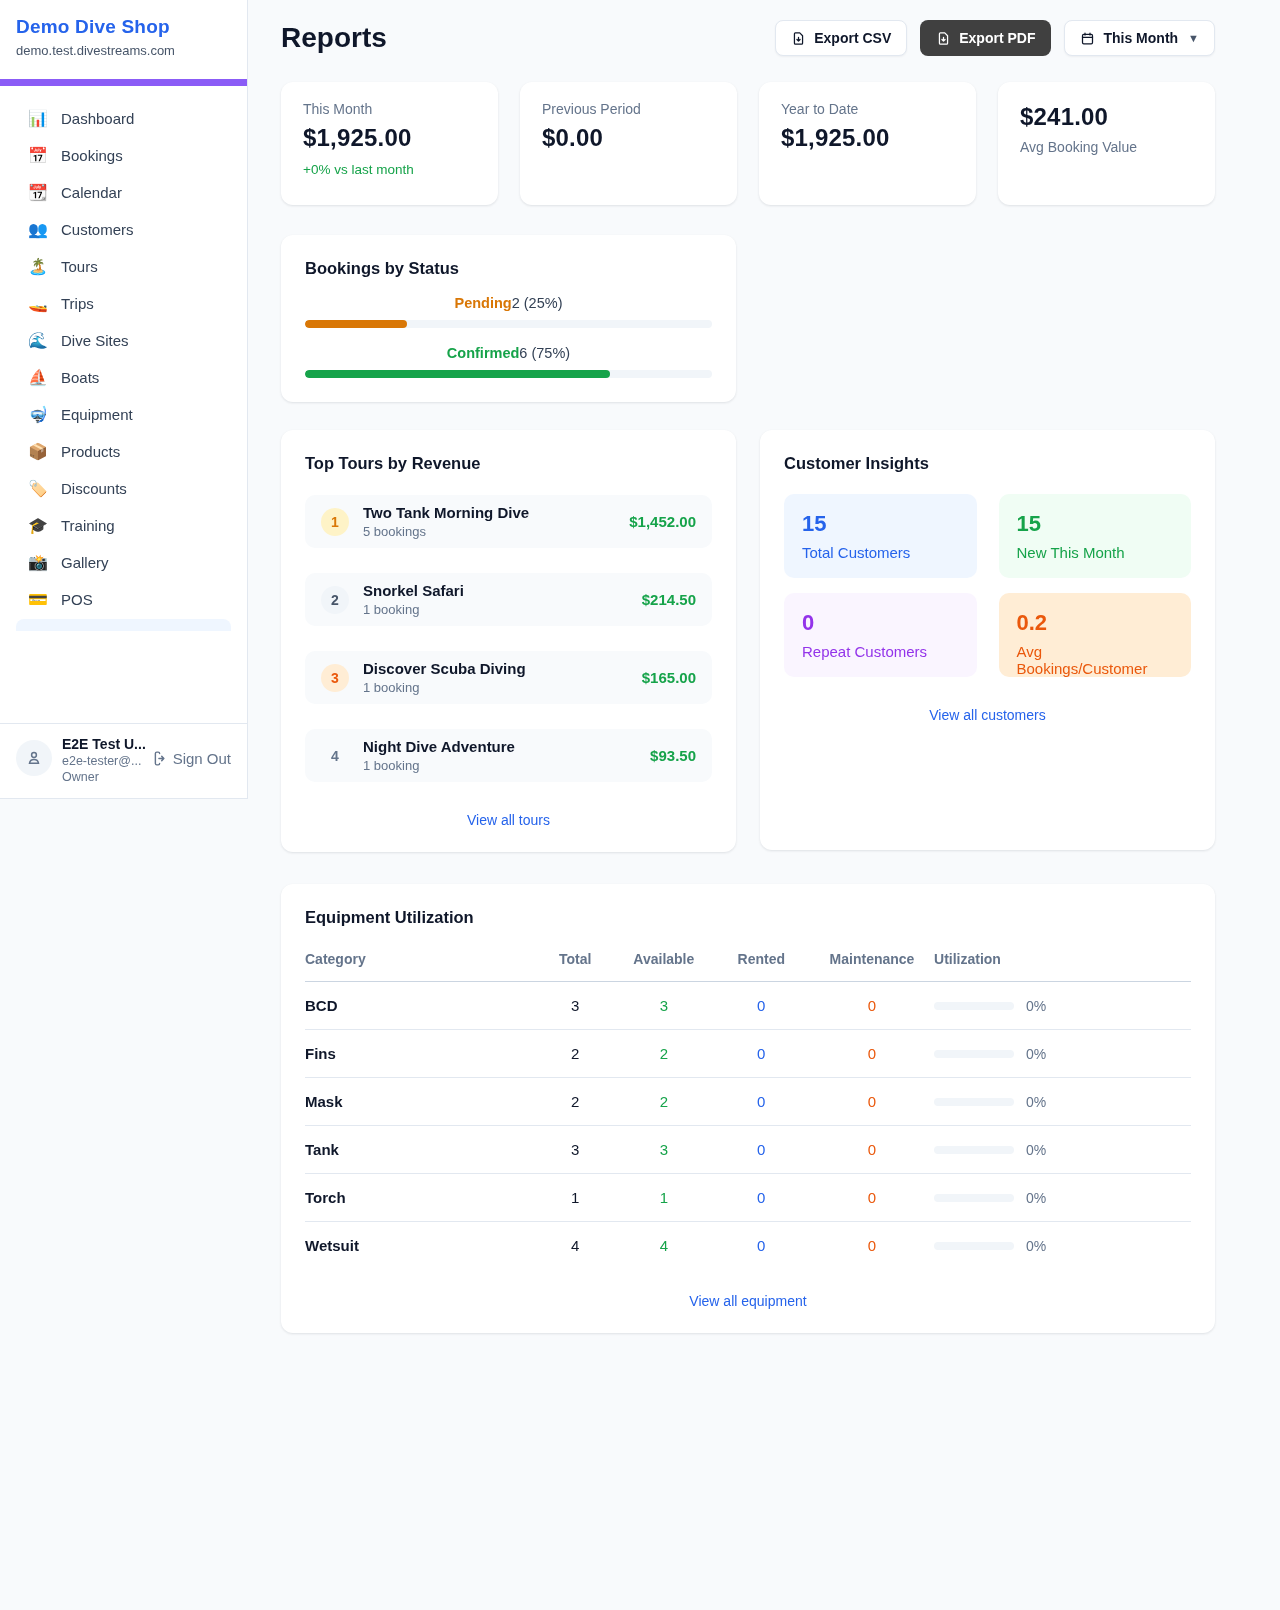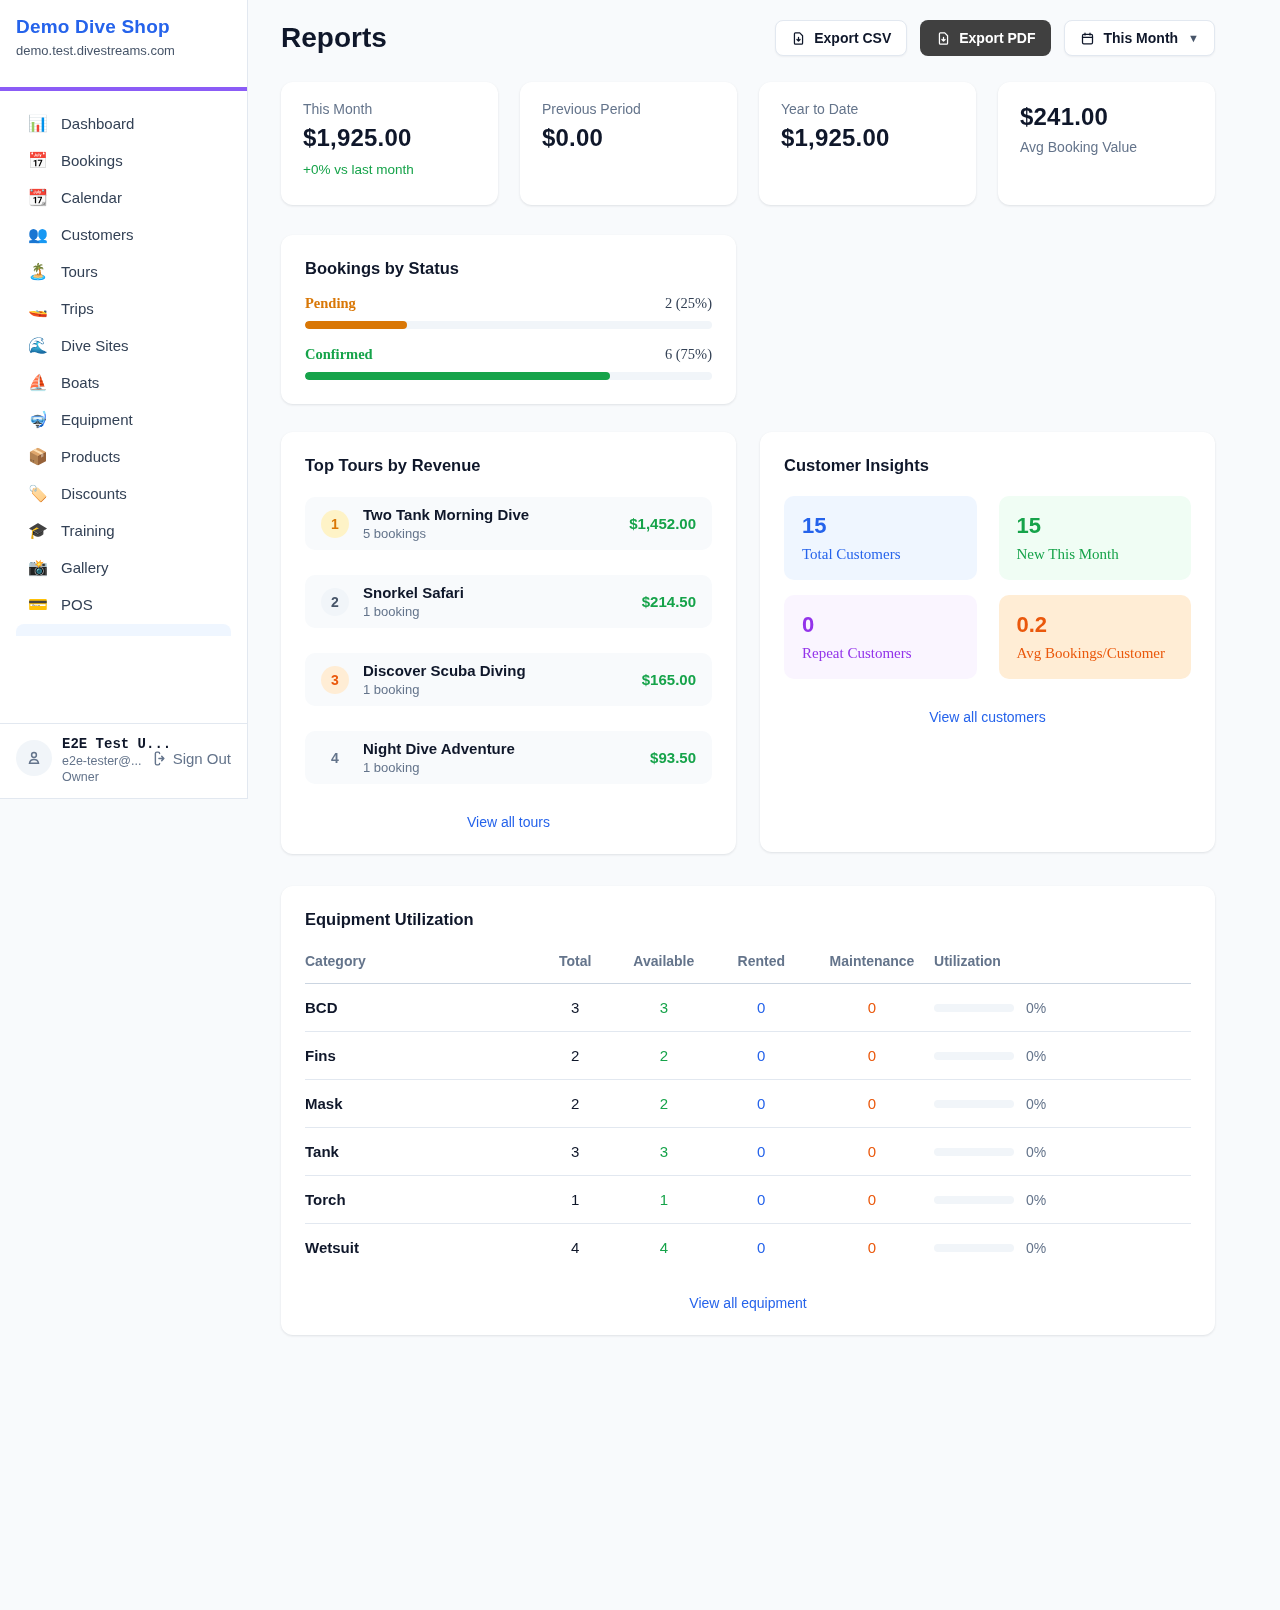--- a/index.html
+++ b/index.html
@@ -13,21 +13,21 @@
     overflow:hidden;
   }
   
   .sidebar {
     position:absolute; left:0; top:0; width:248px; height:799px;
     background:#ffffff;
     border-right:1px solid #e2e8f0;
     border-bottom:1px solid #e2e8f0;
     display:flex; flex-direction:column;
   }
-  .brand { padding:16px 16px 29px; border-bottom:4px solid #8b5cf6; }
+  .brand { padding:16px 16px 21px; border-bottom:7px solid #8b5cf6; }
   .brand-name { color:#2563eb; font-size:19px; font-weight:700; letter-spacing:.2px; }
   .brand-domain { color:#475569; font-size:13px; margin-top:5px; }
   .nav { padding:14px 8px 0; flex:1; }
   .nav-item {
     display:flex; align-items:center; gap:13px;
     padding:10px 20px; border-radius:8px;
     font-size:15px; color:#334155; cursor:pointer;
   }
   .nav-item .ico { width:20px; font-size:16px; line-height:1; text-align:center; }
   .nav-item-partial {
@@ -36,21 +36,21 @@
   .user-section {
     border-top:1px solid #e2e8f0;
     padding:12px 16px 14px;
     display:flex; align-items:flex-start; gap:10px;
   }
   .avatar {
     width:36px; height:36px; border-radius:50%; background:#f1f5f9;
     display:flex; align-items:center; justify-content:center; flex:none; margin-top:4px;
   }
   .user-info { flex:1; min-width:0; }
-  .user-name { font-size:14px; font-weight:700; color:#0f172a; white-space:nowrap;font-family:Liberation Mono, monospace; }
+  .user-name { font-size:14px; font-weight:700; color:#0f172a; white-space:nowrap; }
   .user-email, .user-role { font-size:12.5px; color:#64748b; margin-top:2px; white-space:nowrap; }
   .signout {
     display:flex; align-items:center; gap:7px; color:#64748b; font-size:15px;
     margin-top:14px; cursor:pointer; flex:none;
   }
   
   .main { margin-left:248px; padding:20px 65px 40px 33px; }
   .page-header { display:flex; align-items:center; justify-content:space-between; }
   .page-title { font-size:28px; font-weight:800; color:#0f172a; }
   .header-actions { display:flex; gap:13px; }
@@ -78,21 +78,21 @@
   .stat-card.flip .stat-label { margin-top:8px; }
   .row-grid { display:grid; grid-template-columns:1fr 1fr; gap:24px; align-items:start; }
   .mt30 { margin-top:30px; }
   .mt28 { margin-top:28px; }
   .card-block { padding:24px; }
   .card-title { font-size:16.5px; font-weight:700; color:#0f172a; }
   
   .chart-area { margin-top:17px; height:187px; background:#2563eb; }
   
   .status-row { margin-top:17px; }
-  .status-head { display:flex; justify-content:space-between; align-items:center;font-family:Liberation Serif, serif; }
+  .status-head { display:flex; justify-content:center; align-items:center; }
   .status-label { font-size:14.5px; font-weight:700; }
   .status-value { font-size:14.5px; color:#334155; }
   .track { margin-top:9px; height:8px; border-radius:99px; background:#f1f5f9; overflow:hidden; }
   .fill { height:100%; border-radius:99px; }
   
   .tour-row {
     display:flex; align-items:center; gap:14px;
     background:#f8fafc; border-radius:10px; padding:12px 16px; margin-top:25px;
     height:53px;
   }
@@ -108,21 +108,21 @@
   .tour-price { font-size:15px; font-weight:700; color:#16a34a; }
   .view-link {
     display:block; text-align:center; color:#2563eb; font-size:14px;
     margin-top:30px; cursor:pointer; text-decoration:none;
   }
   
   .insights-card { min-height:420px; }
   .tiles { display:grid; grid-template-columns:1fr 1fr; gap:15px 22px; margin-top:21px; }
   .tile { border-radius:10px; padding:17px 18px; height:84px; }
   .tile-value { font-size:22px; font-weight:800; }
-  .tile-label { font-size:15px; margin-top:7px;font-family:Liberation Serif, serif; }
+  .tile-label { font-size:15px; margin-top:7px; }
   .tours-card { min-height:420px; }
   
   .equip-card { margin-top:32px; padding:24px; }
   table { width:100%; border-collapse:collapse; margin-top:14px; }
   th {
     font-size:14px; font-weight:700; color:#64748b; text-align:center;
     padding:10px 0 14px; border-bottom:1px solid #cbd5e1;
   }
   th.left, td.left { text-align:left; }
   td { font-size:15px; text-align:center; padding:15px 0; border-bottom:1px solid #e2e8f0; }

